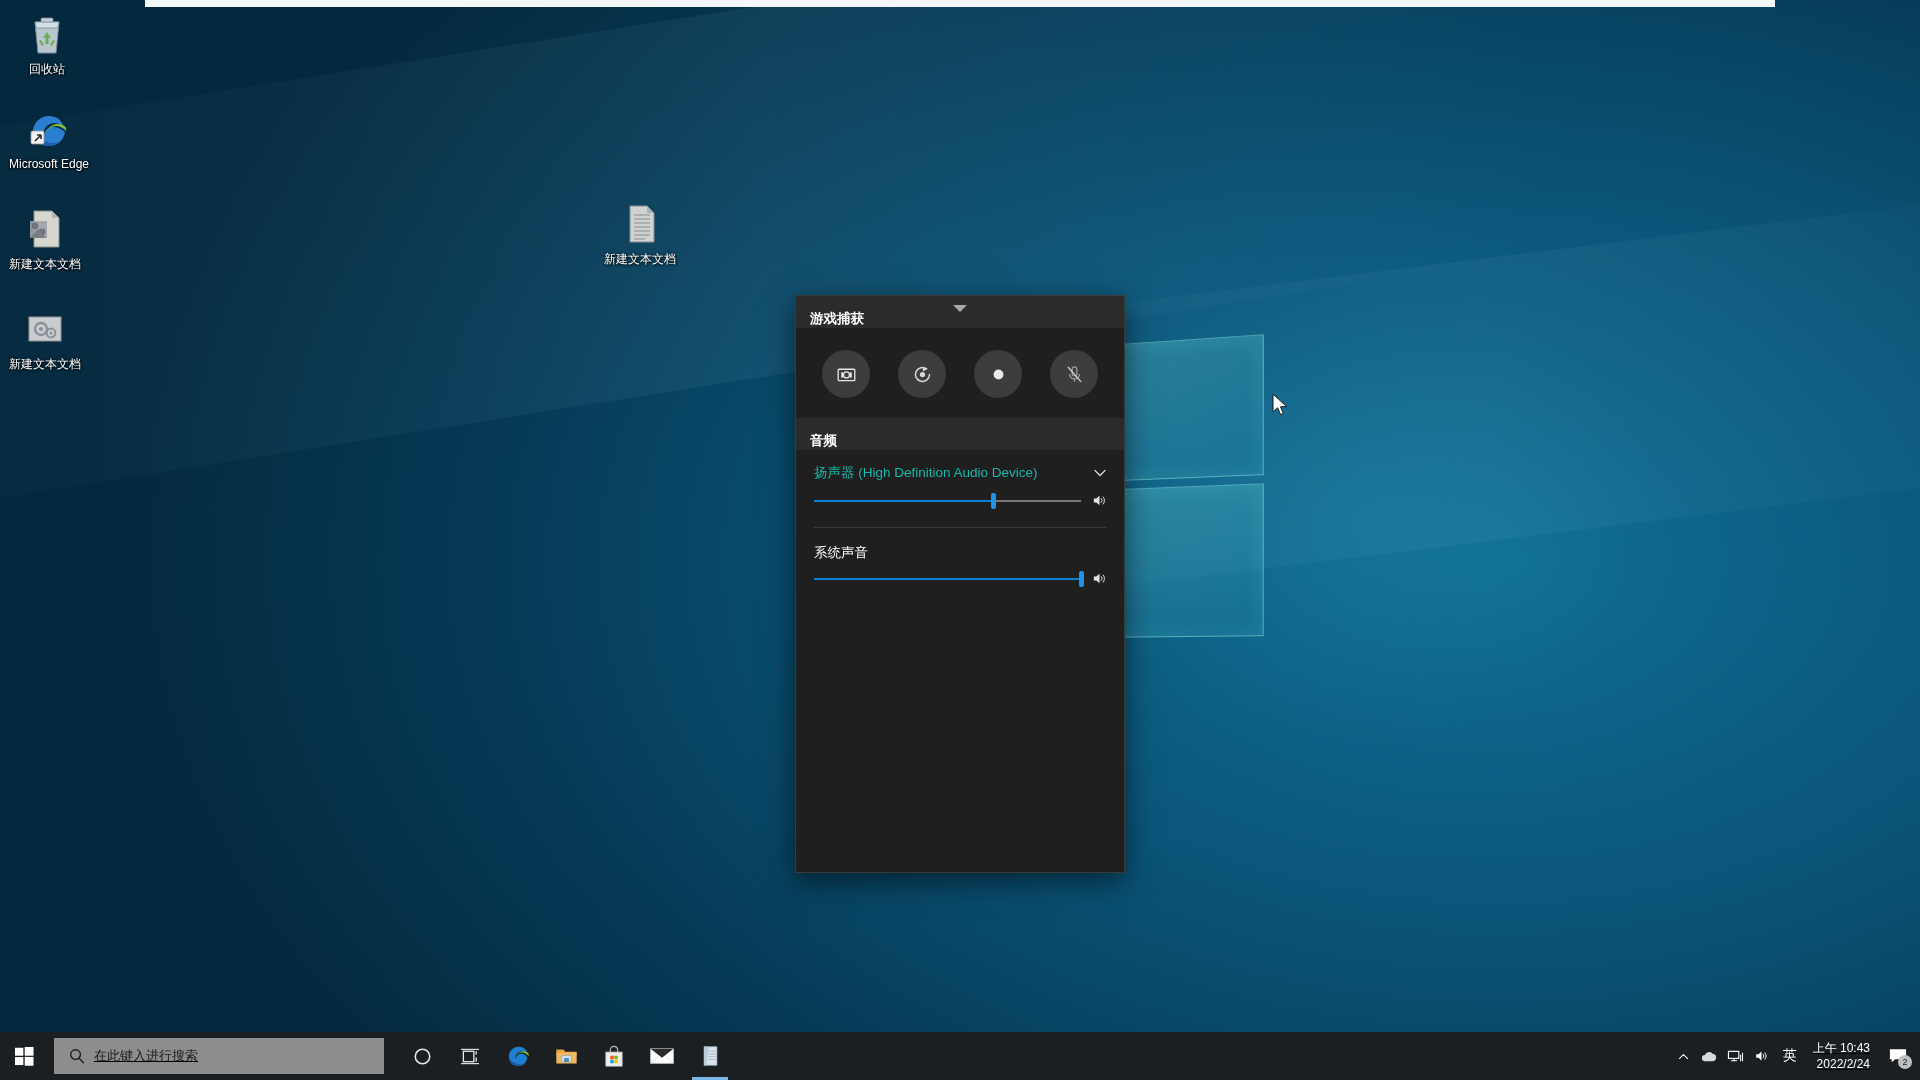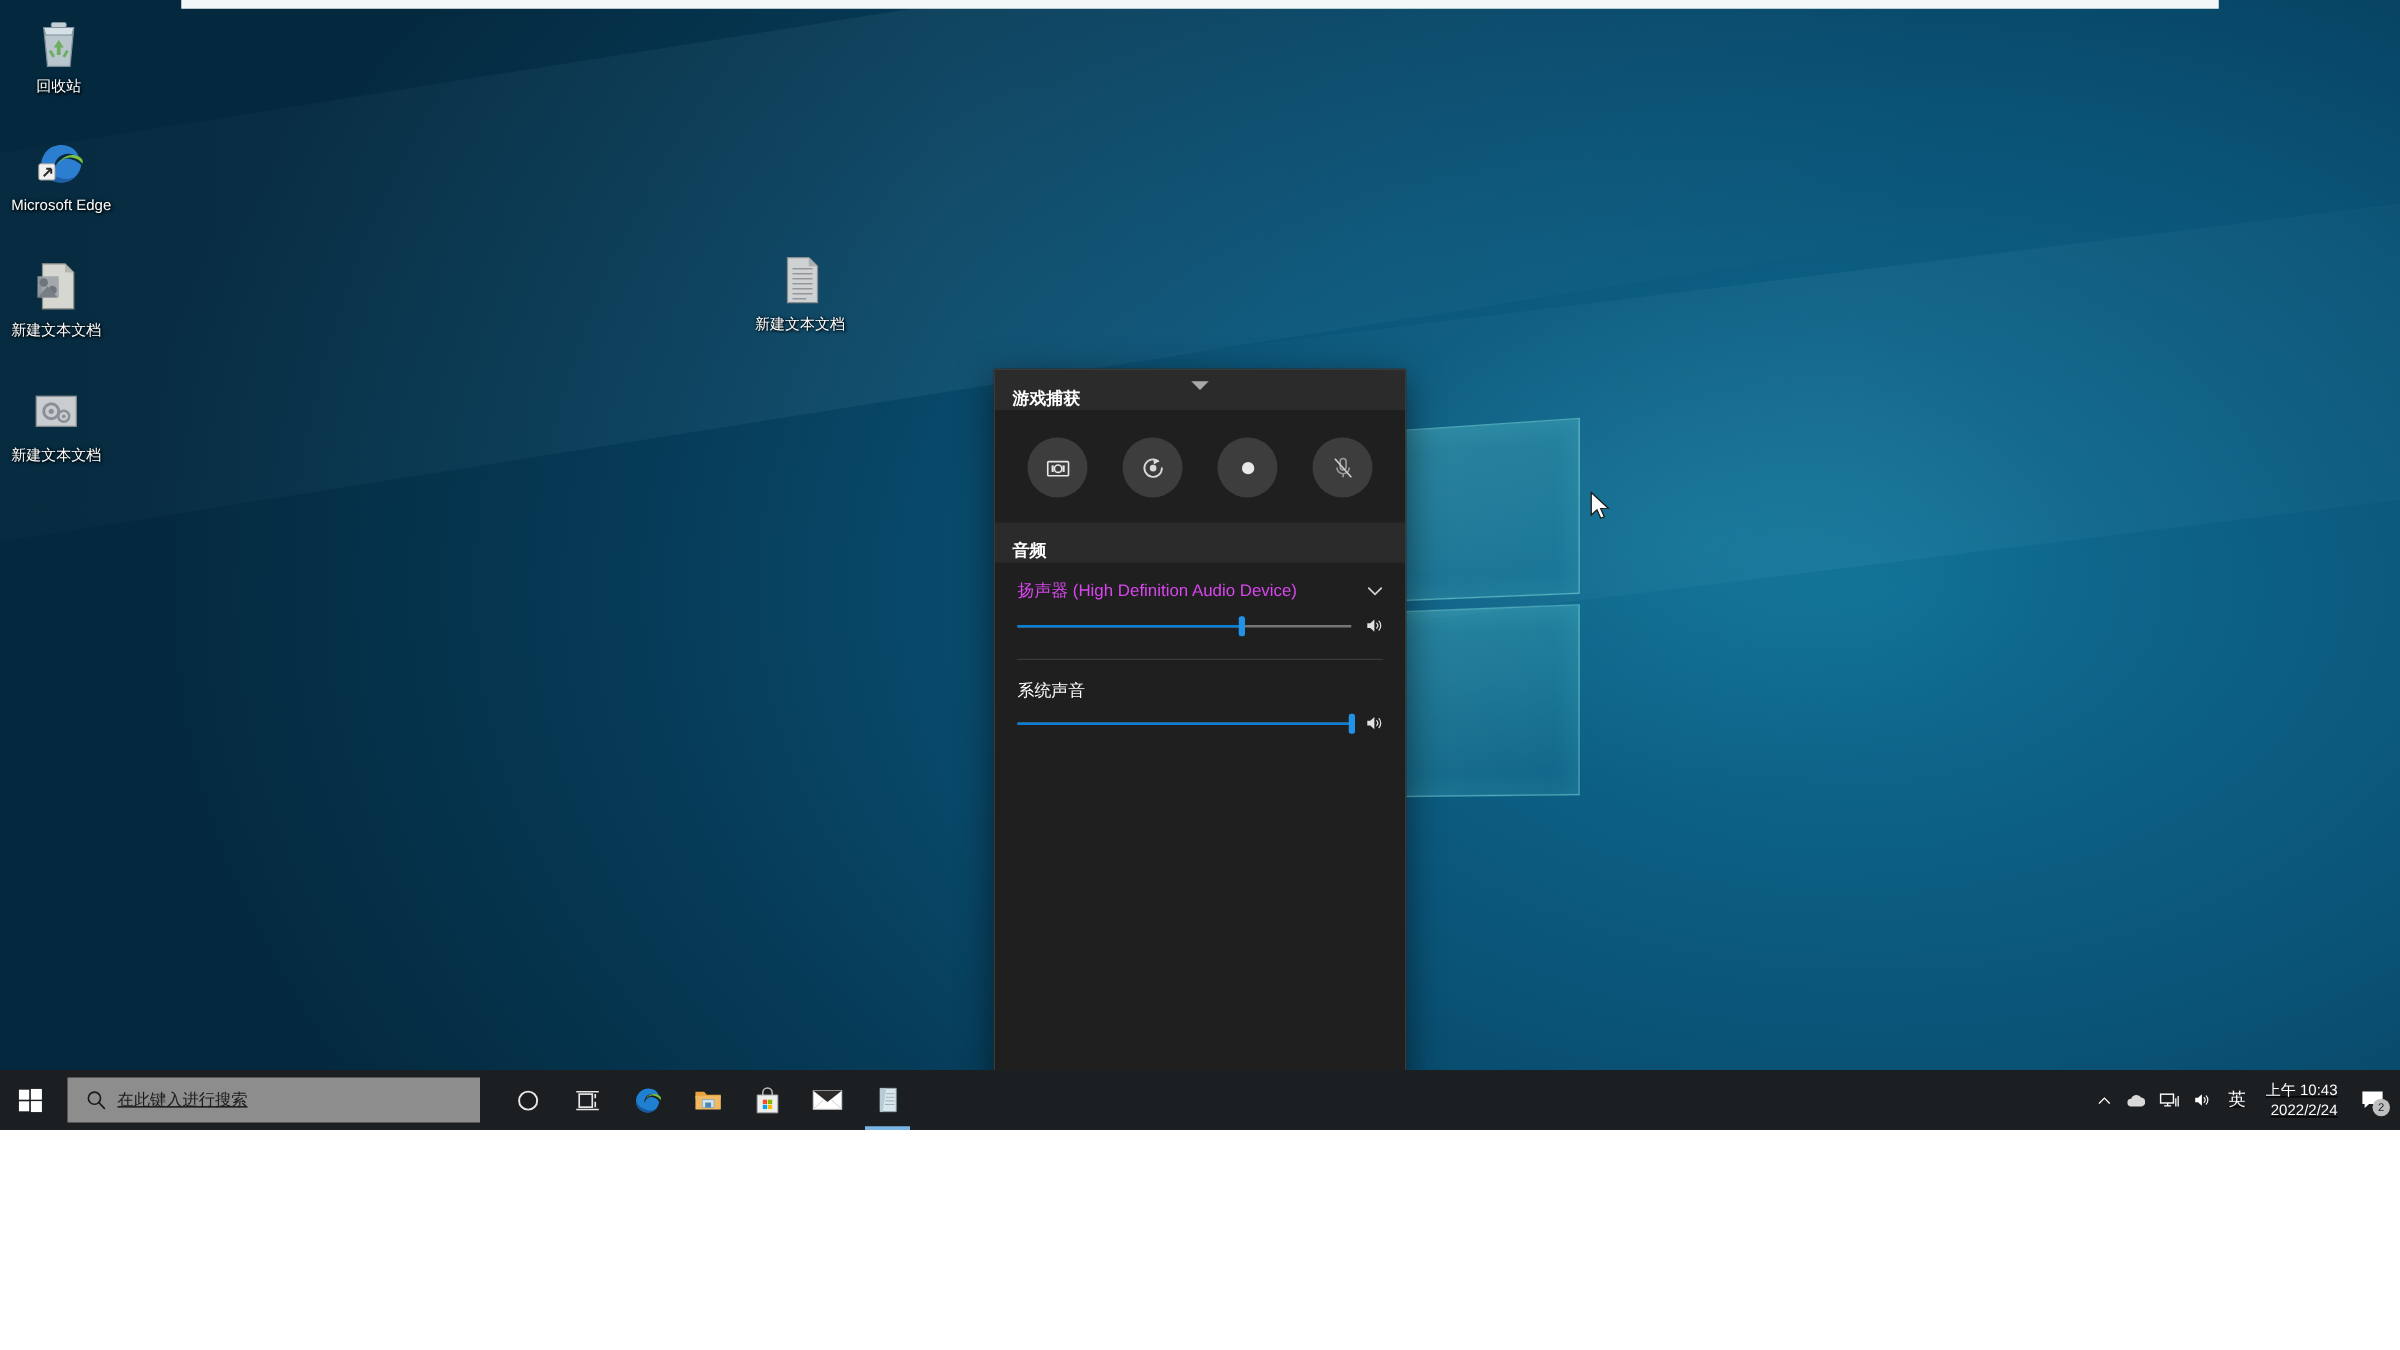--- a/index.html
+++ b/index.html
@@ -5,21 +5,21 @@
   * { box-sizing: border-box; margin: 0; padding: 0; }
   html, body {
     width: 1920px; height: 1080px;
     overflow: hidden;
     font-family: "Liberation Sans", "DejaVu Sans", sans-serif;
   }
 
   
   #desktop {
     position: relative;
-    width: 1920px; height: 904px;
+    width: 1920px; height: 1080px;
     background: #0a4a63;
     background:
       radial-gradient(ellipse 1400px 900px at 78% 52%, #0f6d92 0%, #0a5377 42%, #063a56 72%, #04283d 100%),
       linear-gradient(160deg, #0b5878 0%, #08466a 45%, #042a41 100%);
     overflow: hidden;
   }
   
   #wall-streak-a {
     position: absolute; left: -10%; top: 2%;
     width: 90%; height: 34%;
@@ -146,21 +146,21 @@
   .cap-btn svg { display: block; }
 
   
   #audio-body { padding: 0 0 0 0; }
   .audio-device-row {
     display: flex;
     align-items: center;
     justify-content: space-between;
     padding: 14px 16px 4px 18px;
   }
-  .audio-device-name { font-size: 13.5px; color: #d946ef; }
+  .audio-device-name { font-size: 13.5px; color: #14b8a6; }
   .chev {
     width: 16px; height: 16px;
     cursor: pointer;
   }
   .slider-row {
     display: flex;
     align-items: center;
     padding: 6px 16px 12px 18px;
     gap: 10px;
   }

